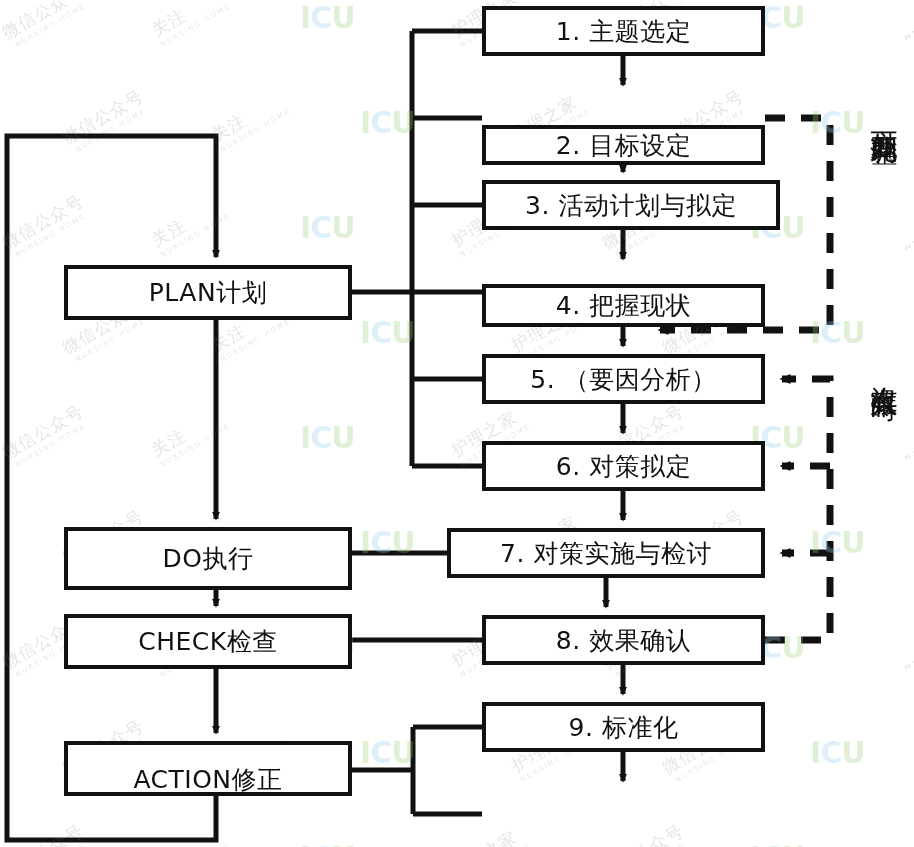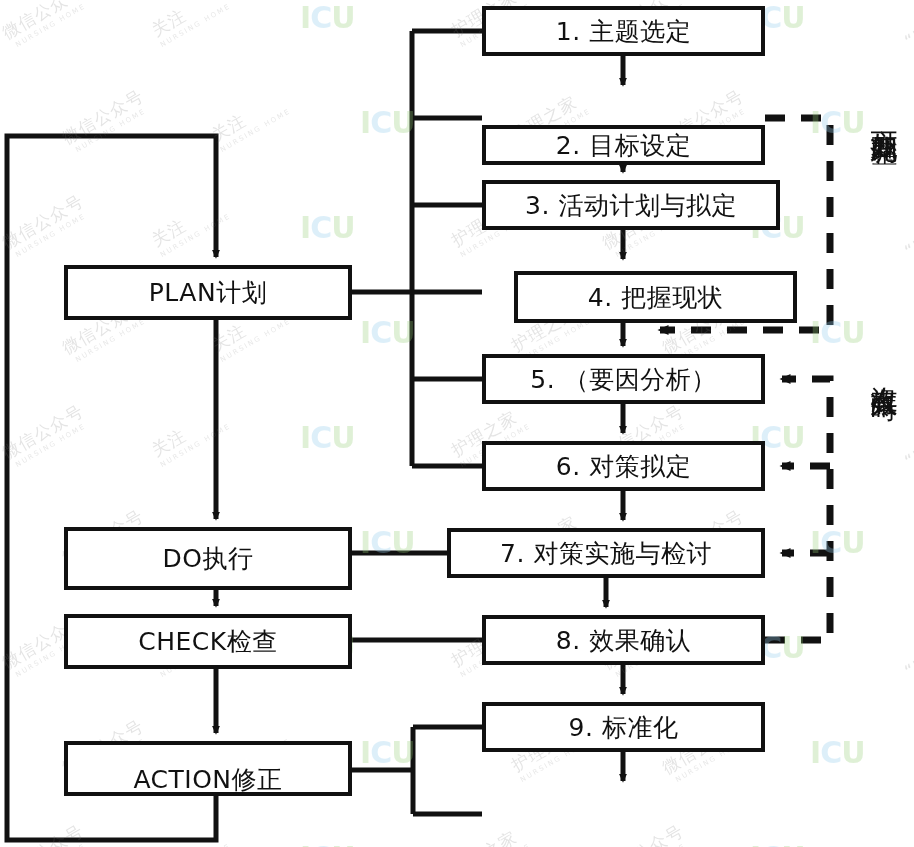--- a/index.html
+++ b/index.html
@@ -201,21 +201,21 @@
   </div>
 
   <div class="node-box" style="left:482px;top:93px;width:283px;height:40px;margin-top:32px;">
     <span class="node-label cn">2. 目标设定</span>
   </div>
 
   <div class="node-box" style="left:482px;top:180px;width:298px;height:50px;">
     <span class="node-label cn">3. 活动计划与拟定</span>
   </div>
 
-  <div class="node-box" style="left:482px;top:271px;width:283px;height:52px;margin-left:32px;">
+  <div class="node-box" style="left:482px;top:284px;width:283px;height:43px;">
     <span class="node-label cn">4. 把握现状</span>
   </div>
 
   <div class="node-box" style="left:482px;top:354px;width:283px;height:50px;">
     <span class="node-label cn">5. （要因分析）</span>
   </div>
 
   <div class="node-box" style="left:482px;top:441px;width:283px;height:50px;">
     <span class="node-label cn">6. 对策拟定</span>
   </div>

